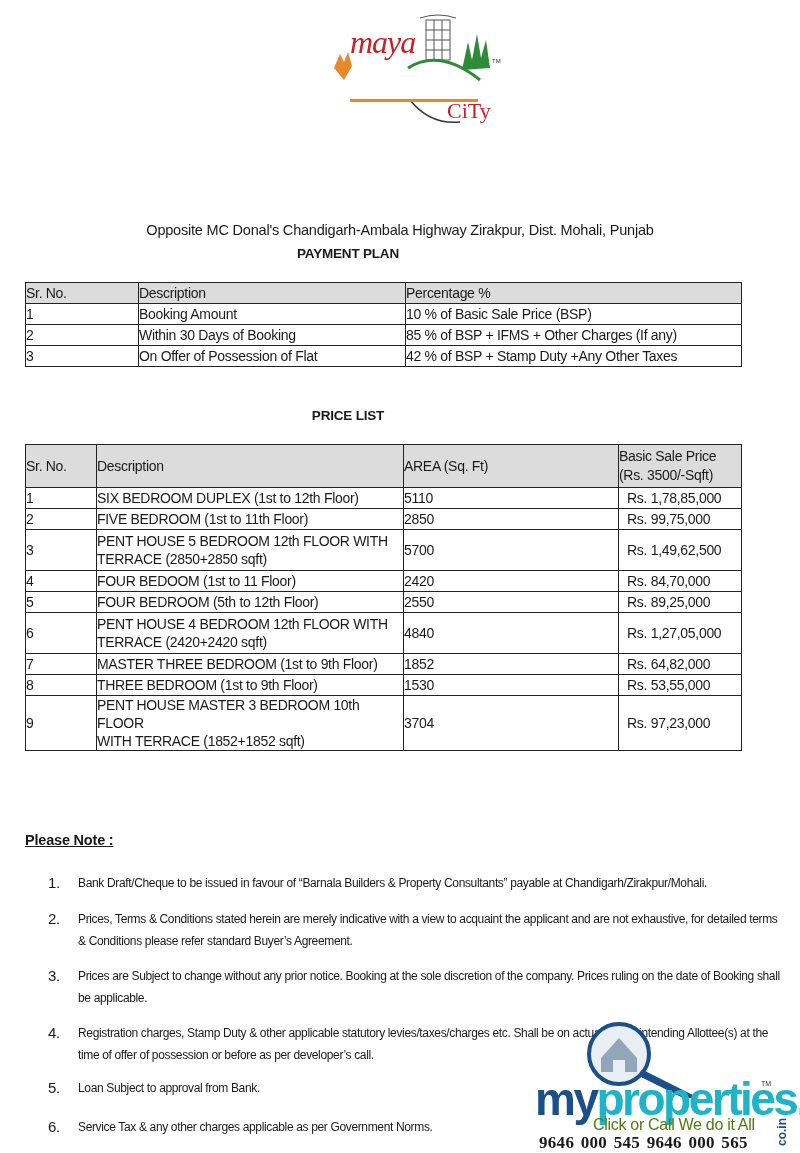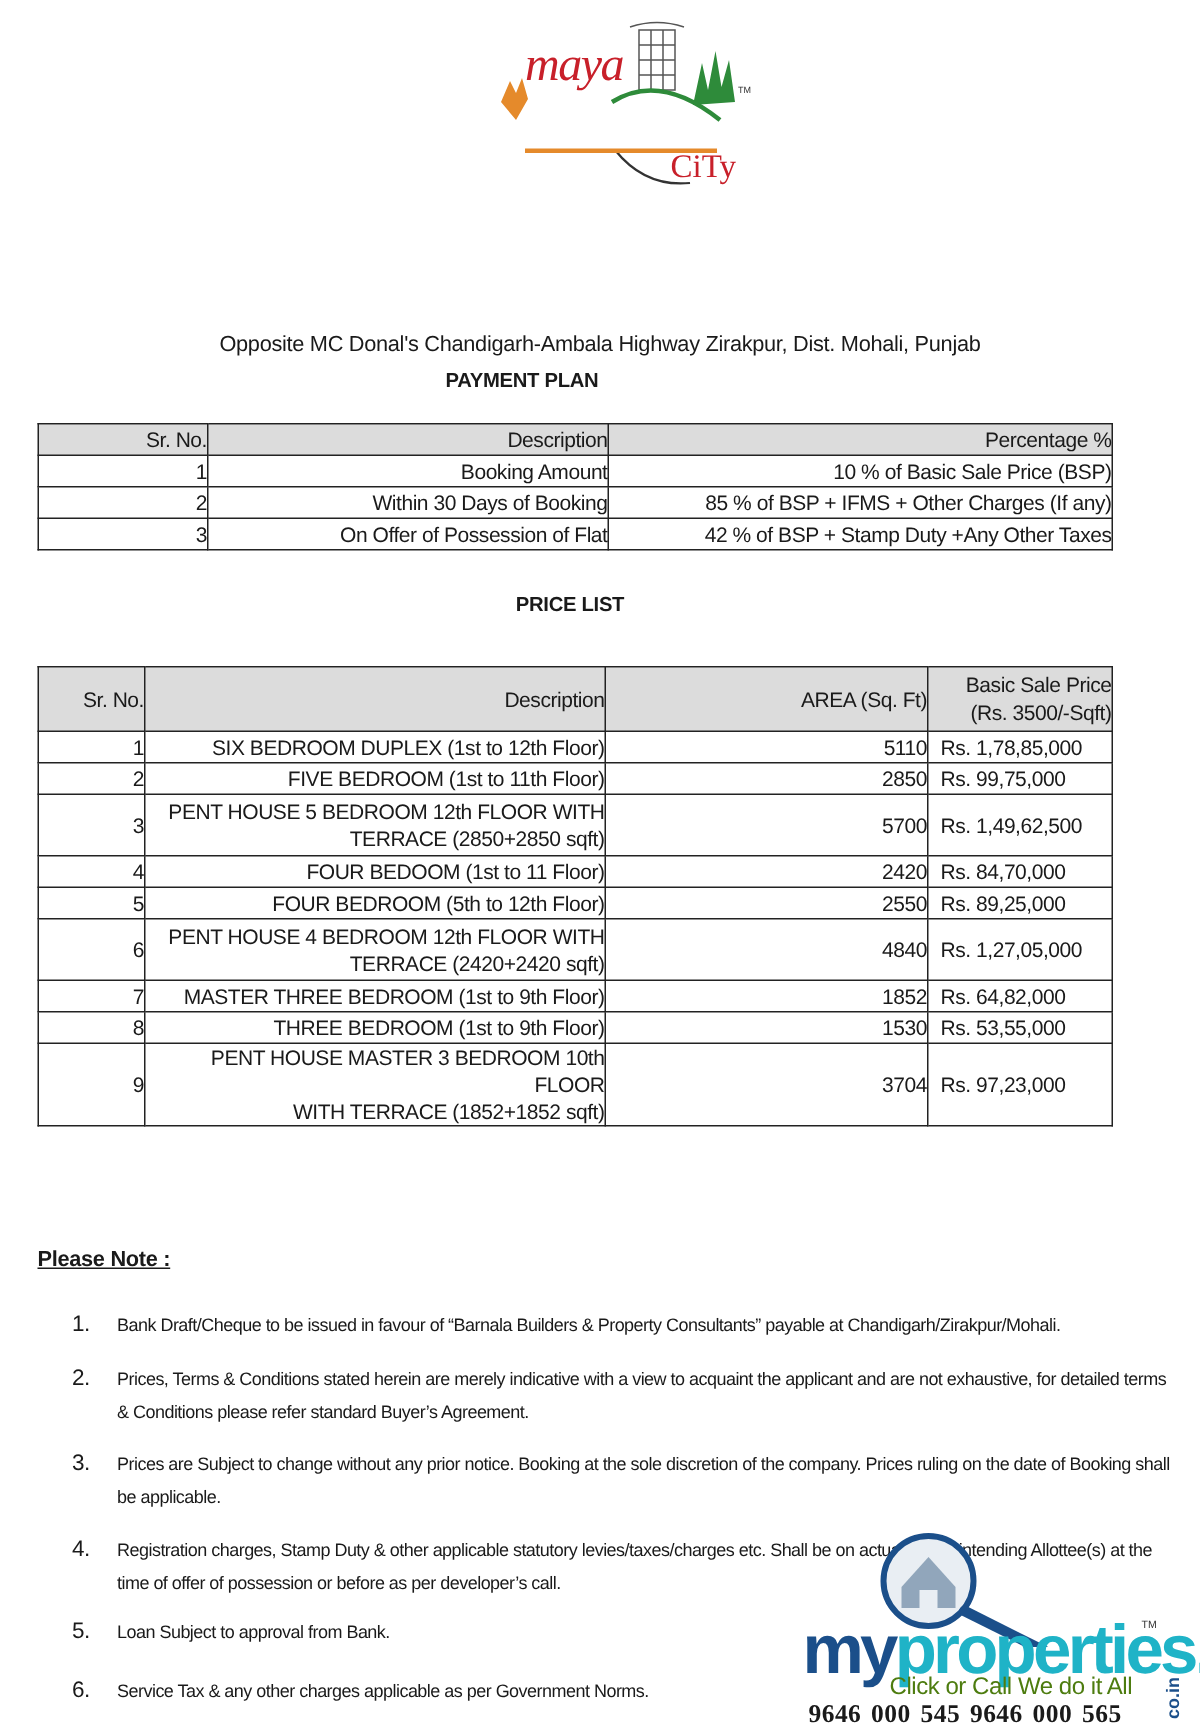--- a/index.html
+++ b/index.html
@@ -18,24 +18,24 @@
   #logo .tm { position: absolute; left: 162px; top: 48px; font-size: 6px; color: #333; }
   #logo .bar { position: absolute; left: 20px; top: 89px; width: 128px; height: 3px; background: #e58a2b; }
   #logo svg { position: absolute; left: 0; top: 0; }
 
   #address { position: absolute; left: 0; width: 800px; top: 206px; text-align: center;
              font-size: 14.5px; color: #1a1a1a; letter-spacing: -0.2px; margin-top: 16px; }
 
   .section-title { position: absolute; left: 0; width: 696px; text-align: center;
                    font-weight: bold; font-size: 13.5px; letter-spacing: -0.2px; }
   #payment-title { top: 246px; }
-  #price-title { top: 395px; padding-left: 32px; }
+  #price-title { top: 408px; }
 
   table { position: absolute; border-collapse: collapse; font-size: 14px; letter-spacing: -0.3px; }
-  table td, table th { border: 1.5px solid #222; text-align: right; padding: 0; font-weight: normal; }
+  table td, table th { border: 1.5px solid #222; text-align: left; padding: 0; font-weight: normal; }
   table th { background: #dcdcdc; }
 
   #payment-table { left: 25px; top: 282px; width: 717px; }
   #payment-table th, #payment-table td { height: 20px; }
   #payment-table .c1 { width: 112px; }
   #payment-table .c2 { width: 266px; }
 
   #price-table { left: 25px; top: 444px; width: 717px; }
   #price-table th { height: 42px; line-height: 19px; }
   #price-table td { height: 20px; line-height: 18px; }

